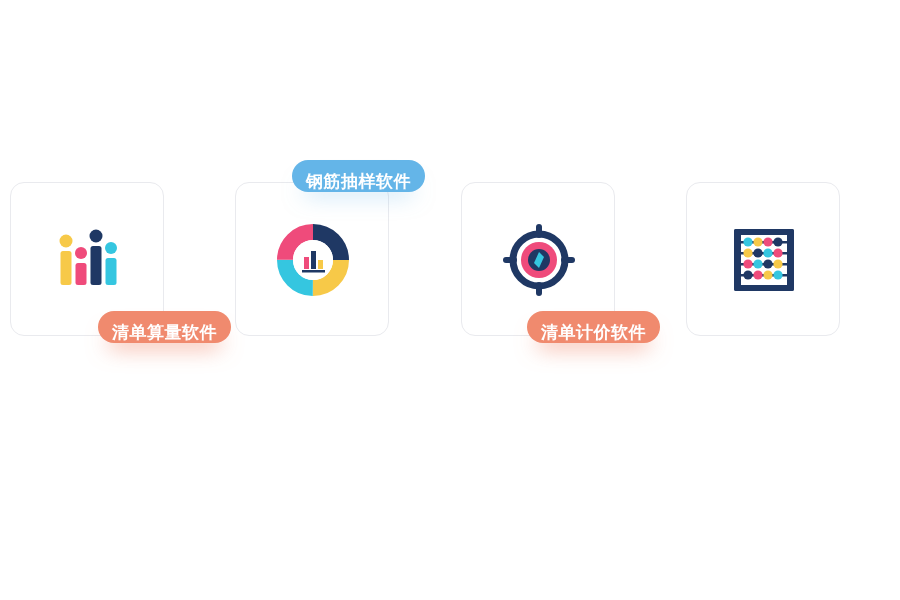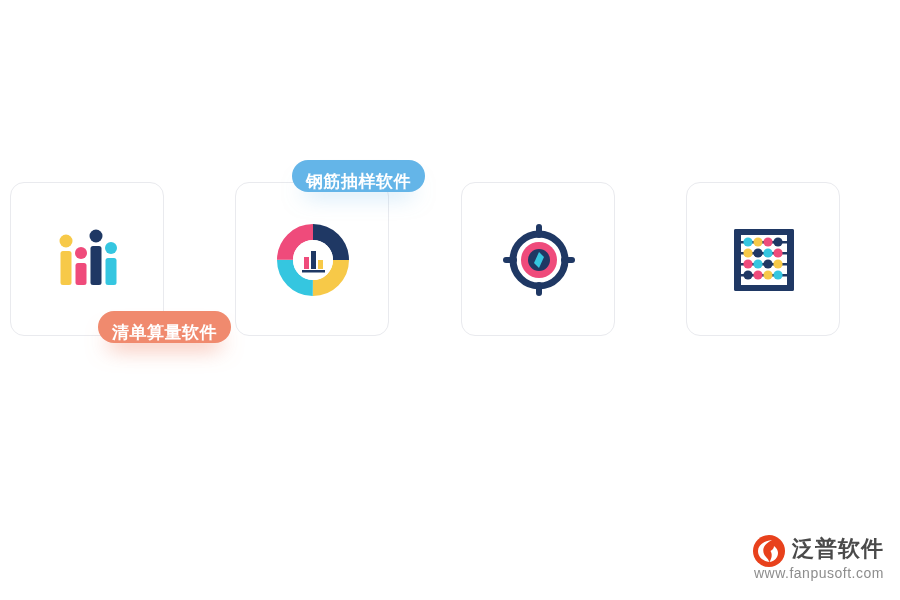--- a/index.html
+++ b/index.html
@@ -165,20 +165,21 @@
         <circle cx="36" cy="36" r="26" fill="none" stroke="#1f3864" stroke-width="7"></circle>
 
         <circle cx="36" cy="36" r="18" fill="#ef4b7b"></circle>
 
         <circle cx="36" cy="36" r="11" fill="#1f3864"></circle>
 
         <path d="M36 28 L41 33 L36 44 L31 39 Z" fill="#35c6e0"></path>
       </svg>
     </div>
   </div>
+  <div class="label label-red label-shadow-red" style="left:527px; top:311px;">清单计价软件</div>
 
   <div class="card" style="left:686px; top:182px;">
     <div class="card-icon">
       <svg width="68" height="66" viewBox="0 0 68 66" xmlns="http://www.w3.org/2000/svg">
 
         <rect x="4" y="2" width="60" height="6" rx="2" fill="#1f3864"></rect>
         <rect x="4" y="58" width="60" height="6" rx="2" fill="#1f3864"></rect>
         <rect x="4" y="2" width="7" height="62" rx="2" fill="#1f3864"></rect>
         <rect x="57" y="2" width="7" height="62" rx="2" fill="#1f3864"></rect>
 
@@ -203,25 +204,14 @@
         <circle cx="48" cy="37" r="4.6" fill="#f7c948"></circle>
 
         <circle cx="18" cy="48" r="4.6" fill="#1f3864"></circle>
         <circle cx="28" cy="48" r="4.6" fill="#ef4b7b"></circle>
         <circle cx="38" cy="48" r="4.6" fill="#f7c948"></circle>
         <circle cx="48" cy="48" r="4.6" fill="#35c6e0"></circle>
       </svg>
     </div>
   </div>
 
-  <div id="logo">
-    <div class="logo-mark">
-      <svg width="34" height="34" viewBox="0 0 34 34" xmlns="http://www.w3.org/2000/svg">
-        <circle cx="17" cy="17" r="16" fill="#e8411c"></circle>
-        <path d="M20 6 C12 10 10 15 12 20 C13.5 23.5 17 25 17 28 C11 27 6 23 6 17 C6 11 12 7 20 6 Z" fill="#ffffff"></path>
-        <path d="M22 12 C26 15 27 19 25 23 C23.5 26 20.5 27.5 17.5 28 C20 24 20.5 20 18.5 17 C20.5 16 22 14 22 12 Z" fill="#ffffff"></path>
-      </svg>
-    </div>
-    <div class="logo-name">泛普软件</div>
-    <div class="logo-url">www.fanpusoft.com</div>
-  </div>
 
 </div>
 
 </body></html>

